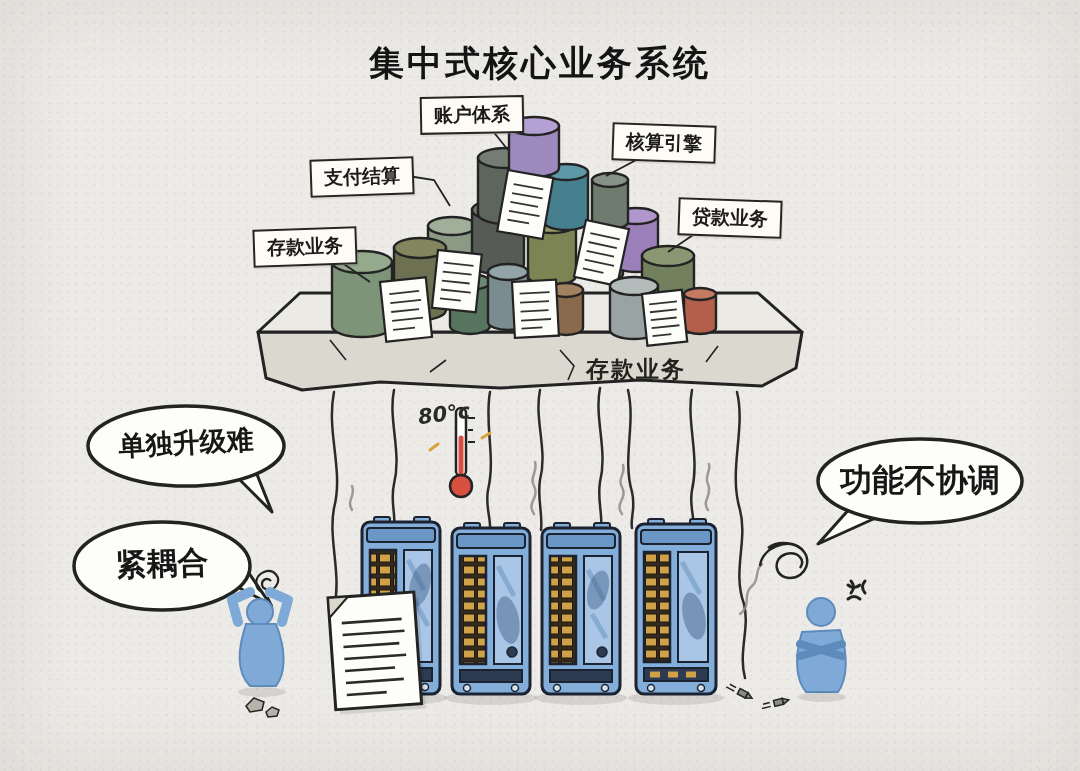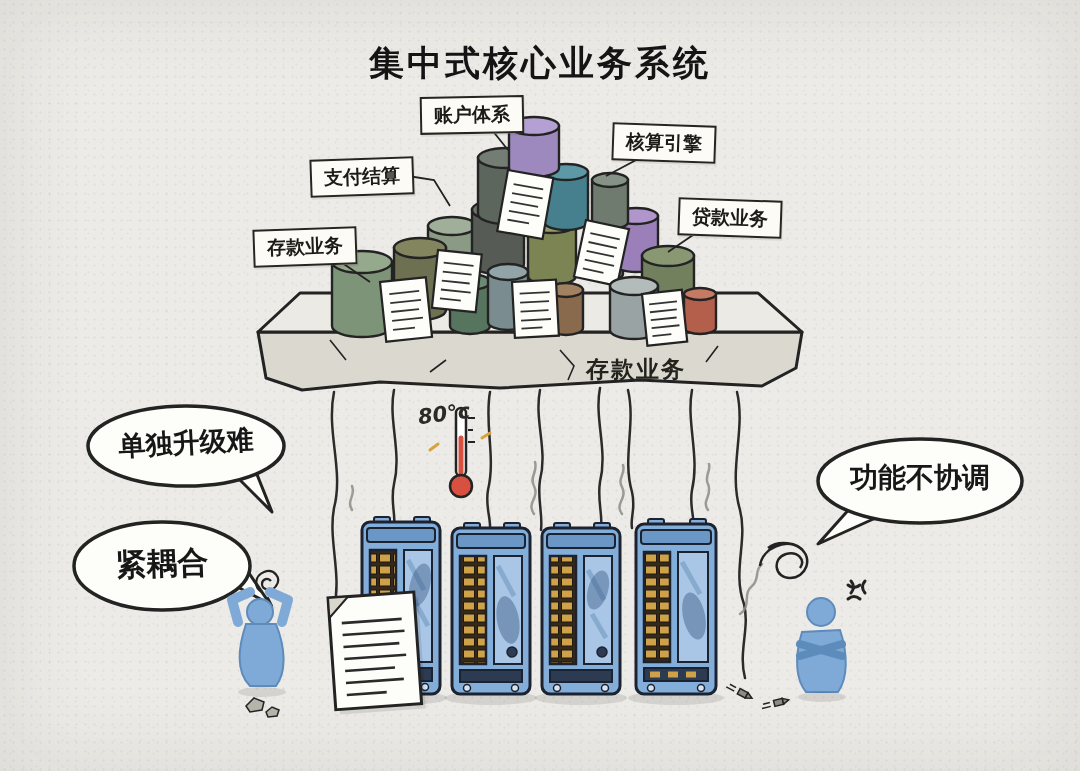--- a/index.html
+++ b/index.html
@@ -31,21 +31,21 @@
   }
   .thermo-reading{
     position:absolute;left:418px;top:402px;font-size:21px;font-weight:800;
     font-style:italic;transform:rotate(-7deg);color:#2a2a28;
   }
   .bubble-text{
     position:absolute;text-align:center;font-weight:800;color:#171717;line-height:1.1;
   }
   .bt-upgrade{left:88px;top:428px;width:196px;font-size:27px;transform:rotate(-3deg);}
   .bt-coupling{left:74px;top:546px;width:176px;font-size:31px;transform:rotate(-2deg);}
-  .bt-coordination{left:818px;top:463px;width:204px;font-size:28px;}
+  .bt-coordination{left:818px;top:463px;width:204px;font-size:32px;}
 </style>
 </head>
 <body>
 
 <div class="canvas">
 
   <svg class="scene" width="1080" height="771" viewBox="0 0 1080 771">
     <defs>
       <pattern id="vent" width="14" height="12" patternUnits="userSpaceOnUse">
         <rect width="14" height="12" fill="#34291a"></rect>

